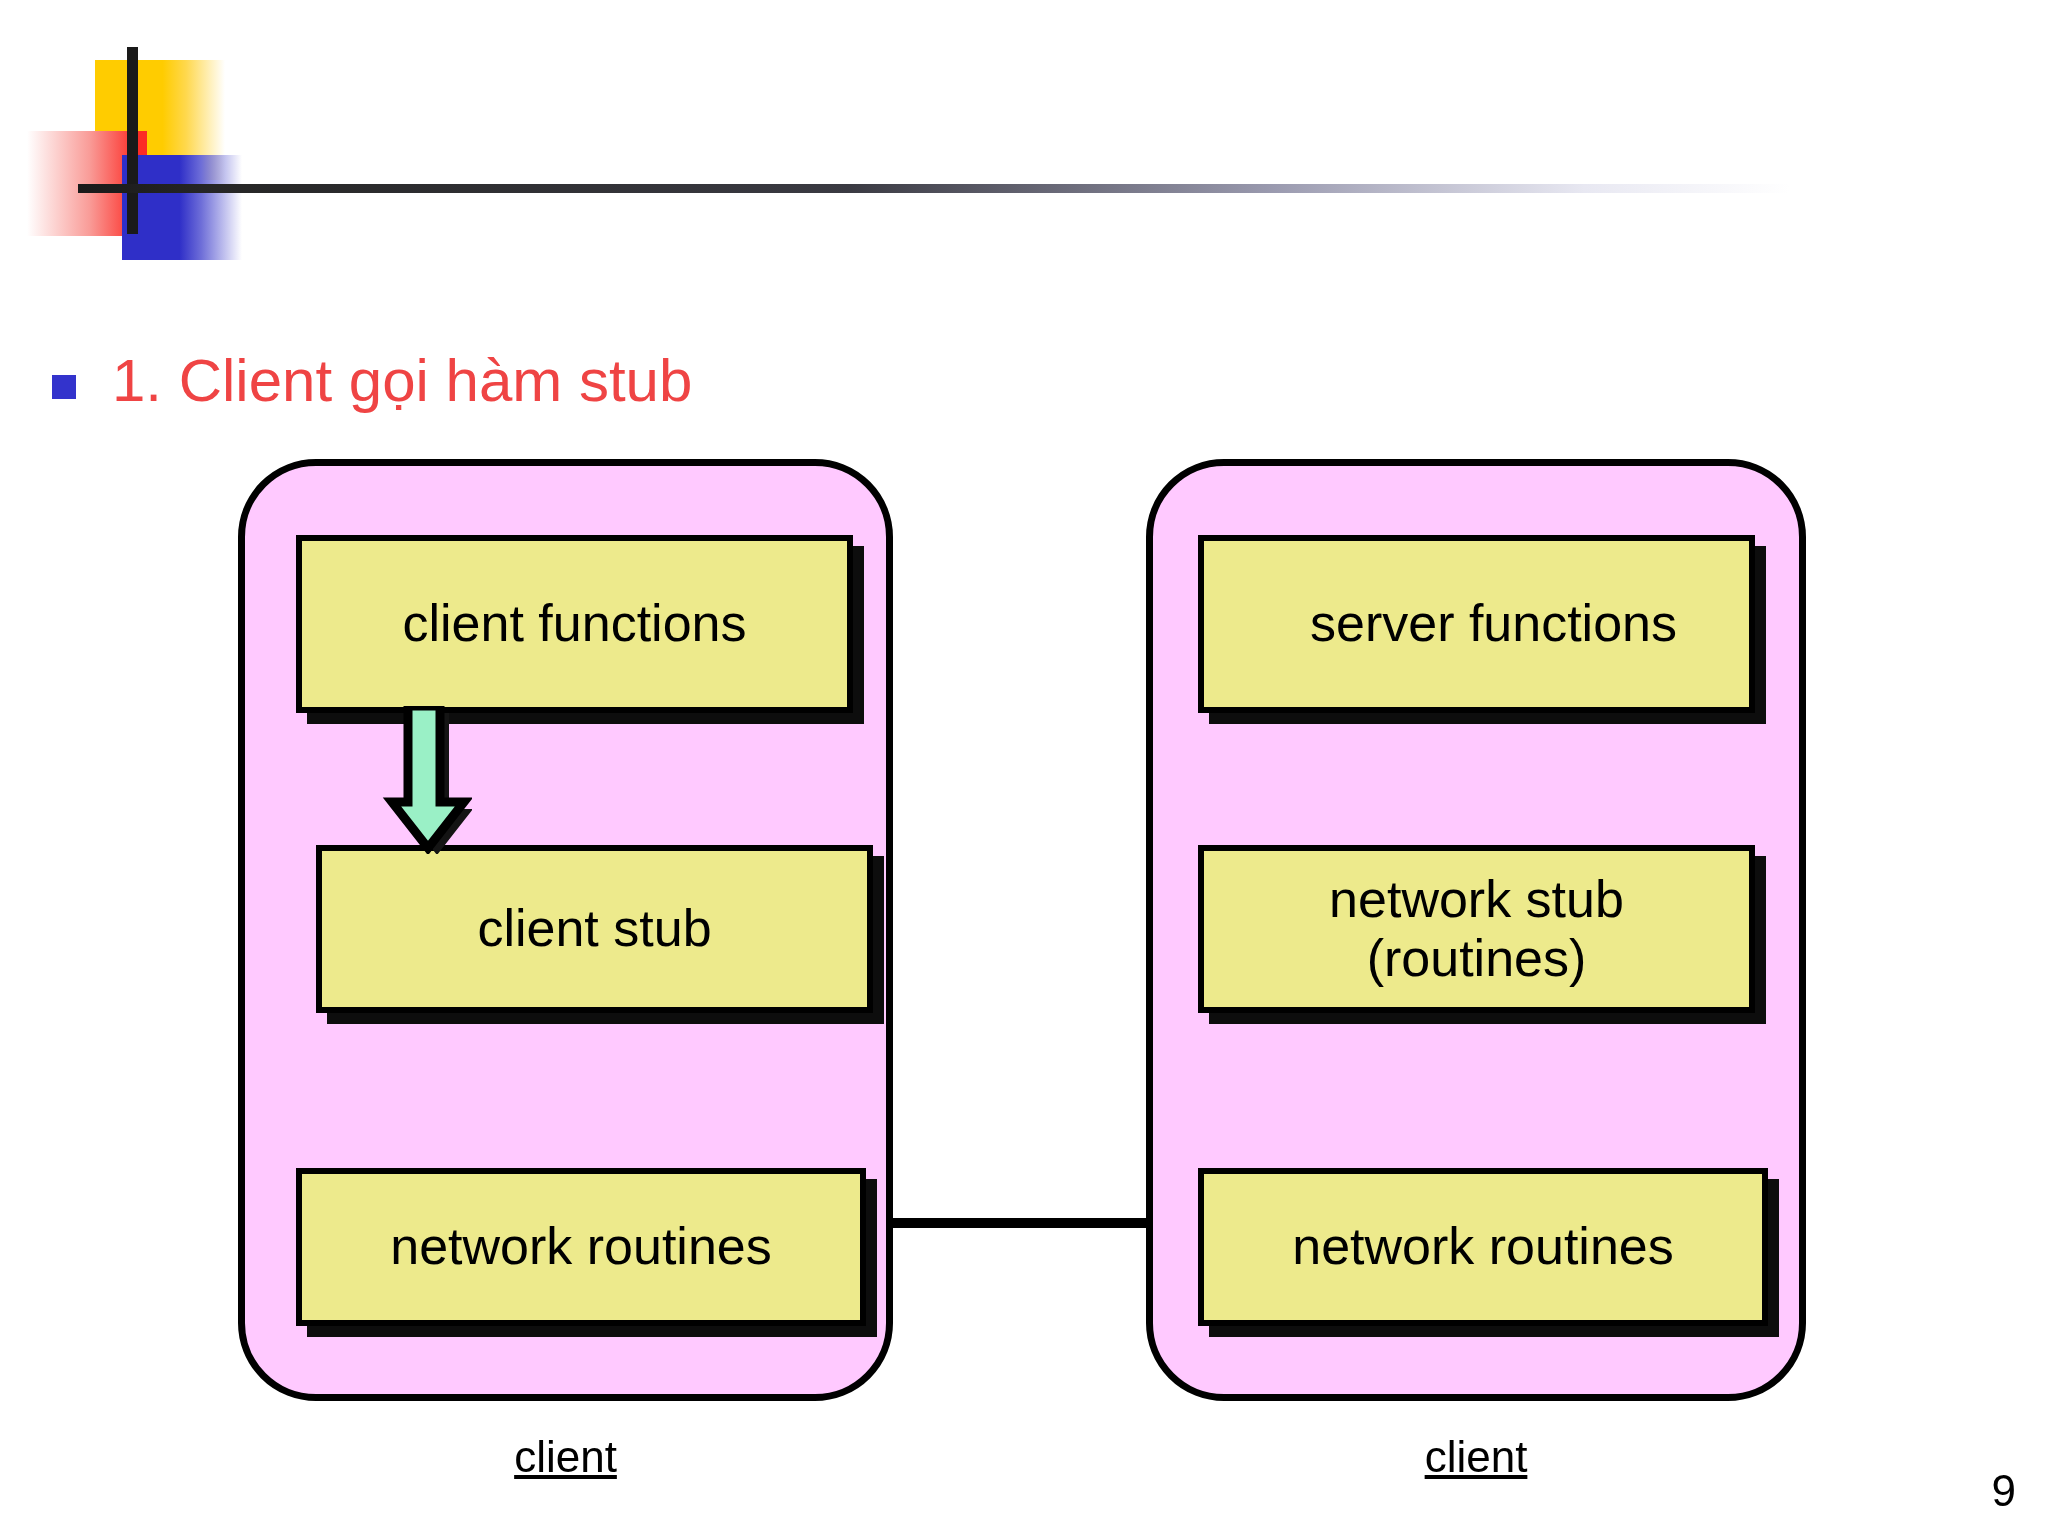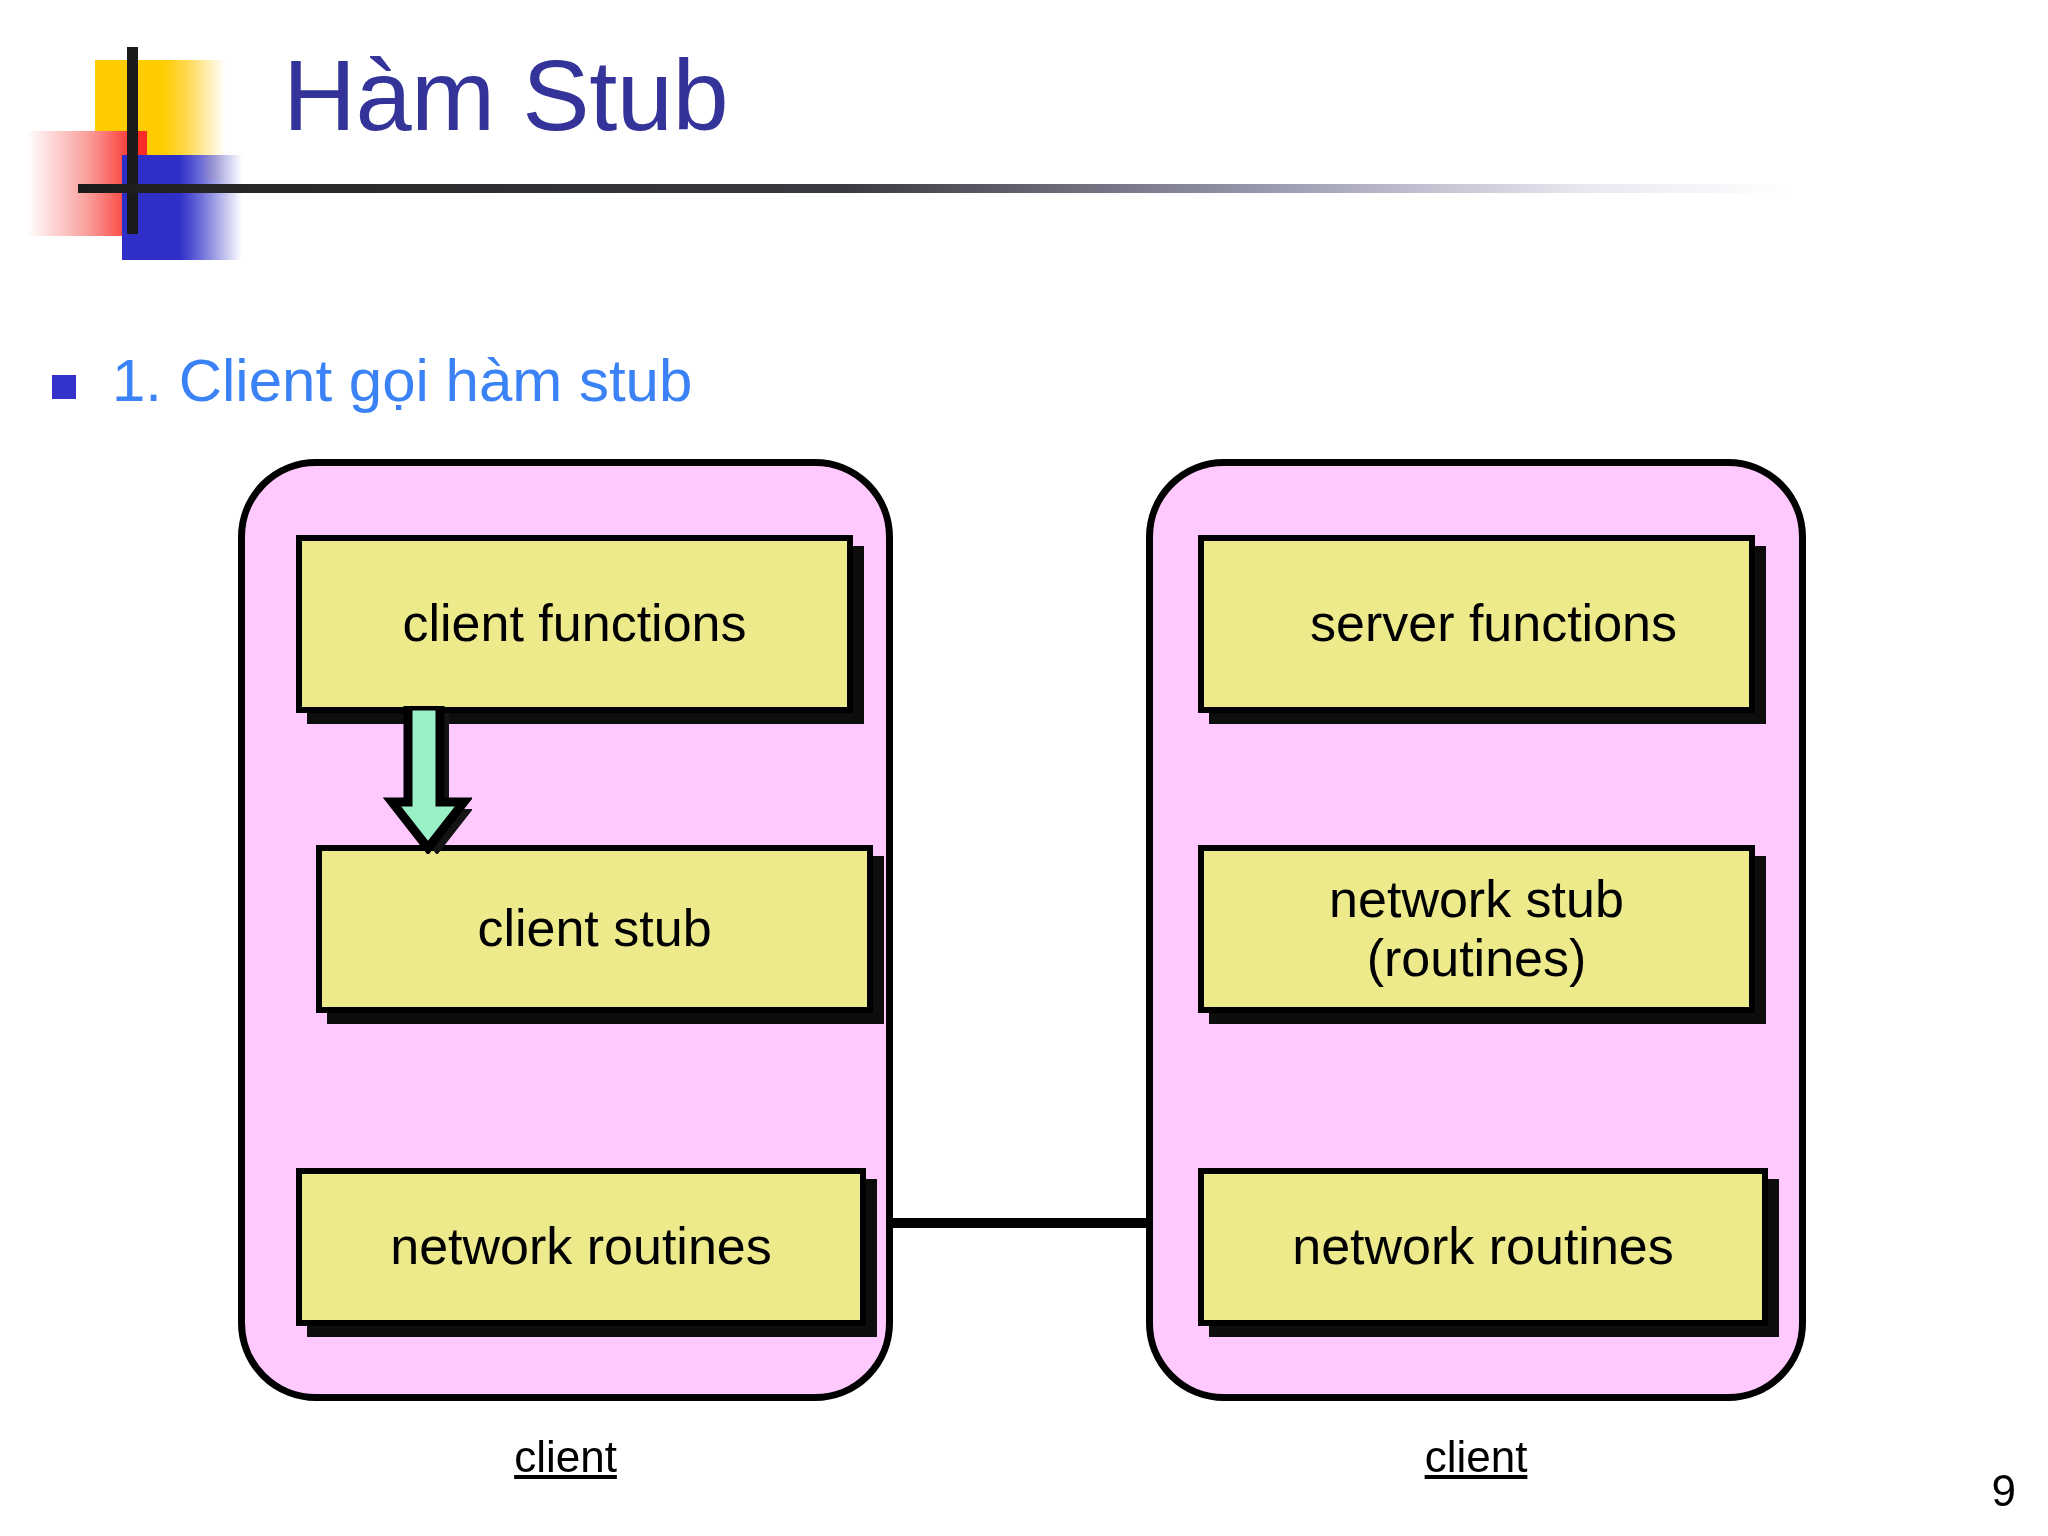--- a/index.html
+++ b/index.html
@@ -89,21 +89,21 @@
   .bullet-marker {
     width: 24px;
     height: 24px;
     background: #3333CC;
     margin-right: 36px;
     margin-top: 12px;
     flex: none;
   }
   .bullet-text {
     font-size: 60px;
-    color: #3b82f6;
+    color: #ef4444;
     line-height: 1.18;
     white-space: nowrap;
   }
 
   
   .diagram {
     position: absolute;
     left: 0;
     top: 0;
     width: 2048px;
@@ -189,21 +189,20 @@
 <div id="slide">
 
   <div class="logo-wrap">
     <div class="sq-yellow"></div>
     <div class="sq-red"></div>
     <div class="sq-blue"></div>
     <div class="cross-v"></div>
   </div>
   <div class="cross-h"></div>
 
-  <div class="slide-title">Hàm Stub</div>
 
   <div class="bullet-row">
     <span class="bullet-marker"></span>
     <span class="bullet-text">1. Client gọi hàm stub</span>
   </div>
 
   <div class="diagram">
 
     <div class="host client"></div>
 

